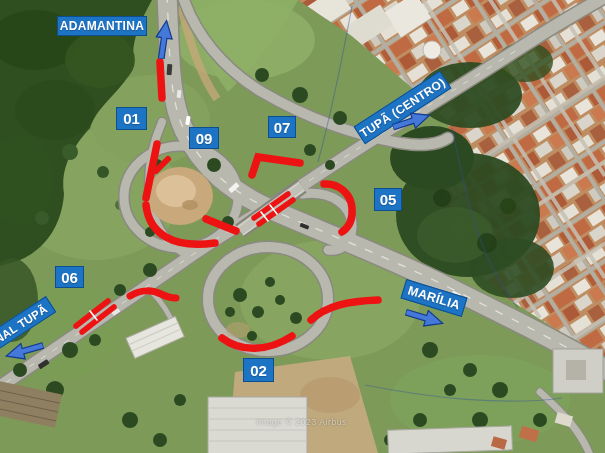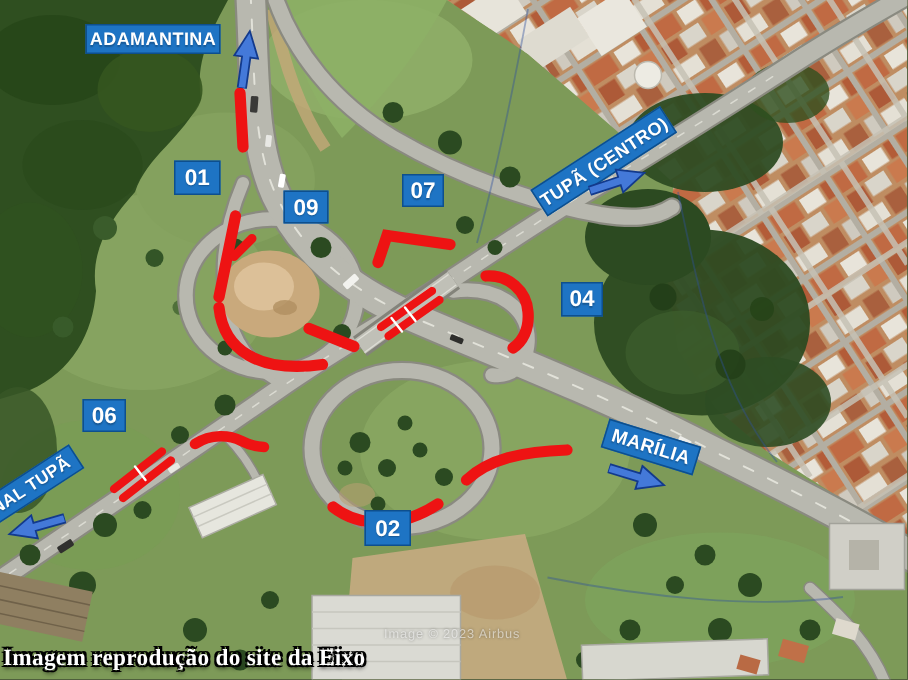--- a/index.html
+++ b/index.html
@@ -286,21 +286,20 @@
         <path d="M0,6.2 L21,6.2 L21,1 L38.5,9 L21,17 L21,11.8 L0,11.8 Z"></path>
       </svg>
   </div>
   <div class="arrow" style="left:4px;top:342px;transform:rotate(164deg)">
     <svg viewBox="0 0 40 18">
         <path d="M0,6.2 L21,6.2 L21,1 L38.5,9 L21,17 L21,11.8 L0,11.8 Z"></path>
       </svg>
   </div>
 
   <div class="label marker" style="left:116px;top:107px;width:31px;height:23px">01</div>
-  <div class="label marker" style="left:243px;top:340px;width:31px;height:24px">02</div>
+  <div class="label marker" style="left:243px;top:358px;width:31px;height:24px">02</div>
   <div class="label marker" style="left:189px;top:127px;width:30px;height:22px">09</div>
   <div class="label marker" style="left:268px;top:116px;width:28px;height:22px">07</div>
-  <div class="label marker" style="left:374px;top:188px;width:28px;height:23px">04</div>
+  <div class="label marker" style="left:374px;top:188px;width:28px;height:23px">05</div>
   <div class="label marker" style="left:55px;top:266px;width:29px;height:22px">06</div>
 
-  <div class="caption">Imagem reprodução do site da Eixo</div>
   <div class="watermark">Image © 2023 Airbus</div>
 </div>
 
 </body></html>

